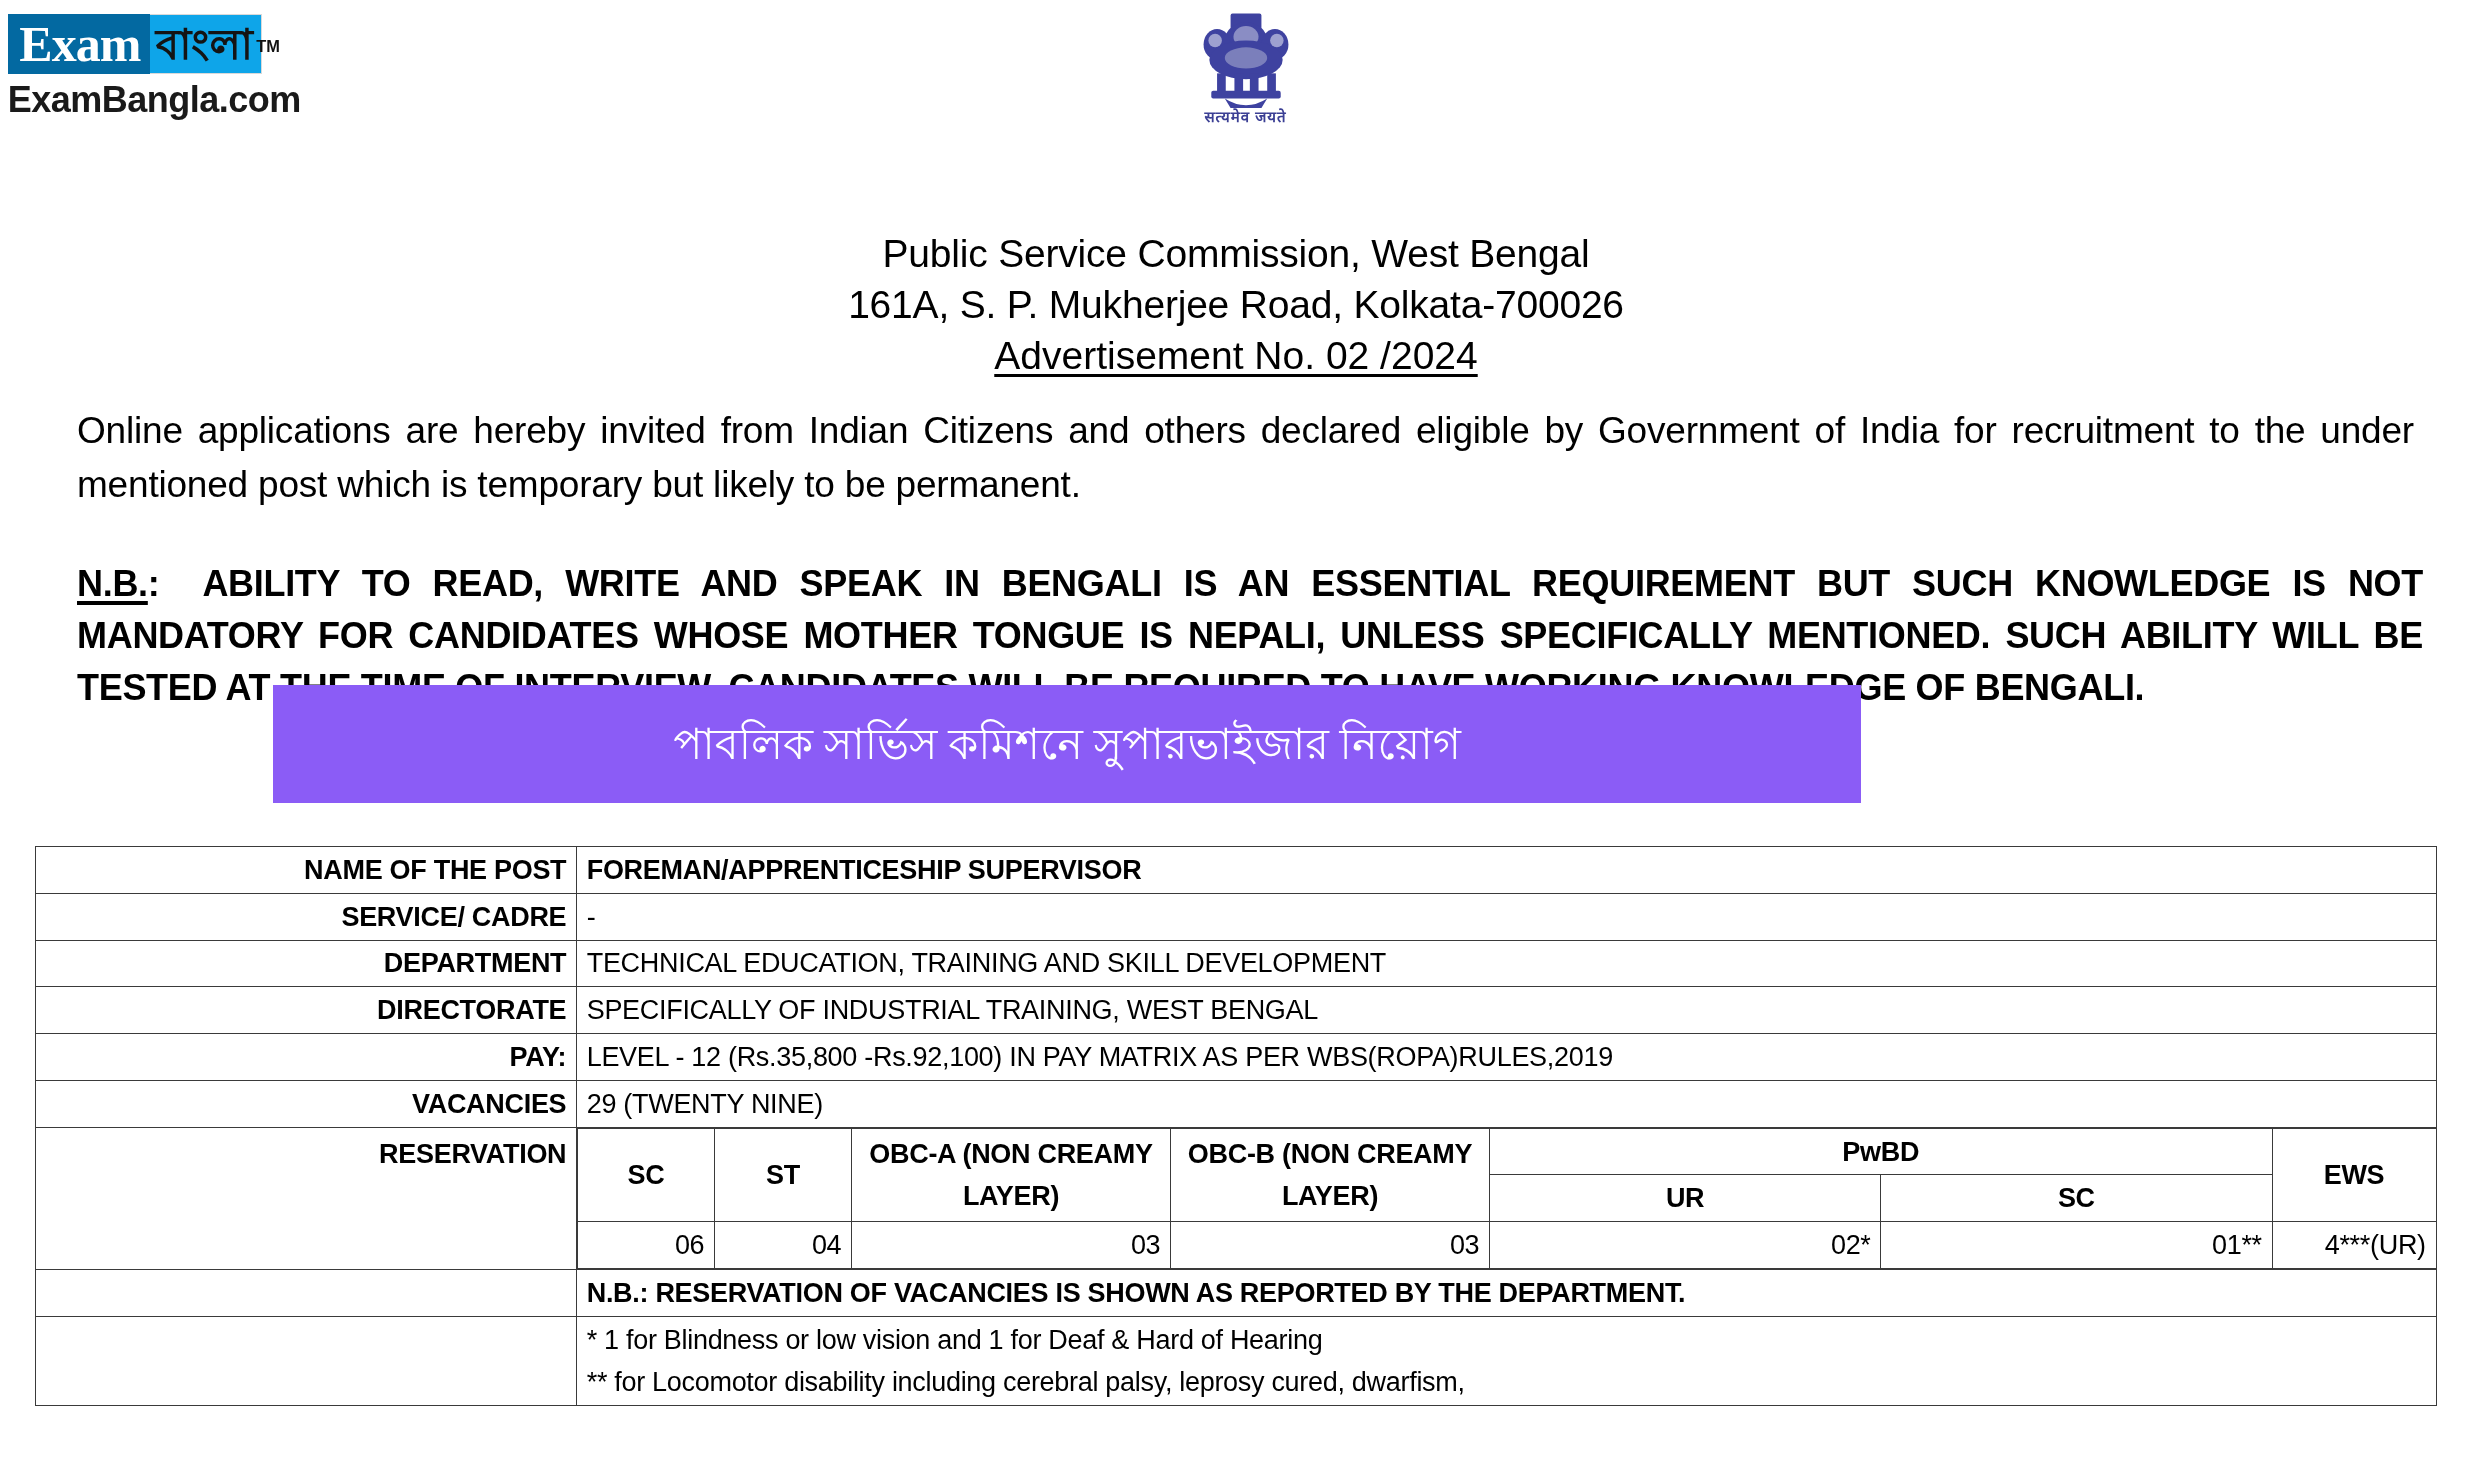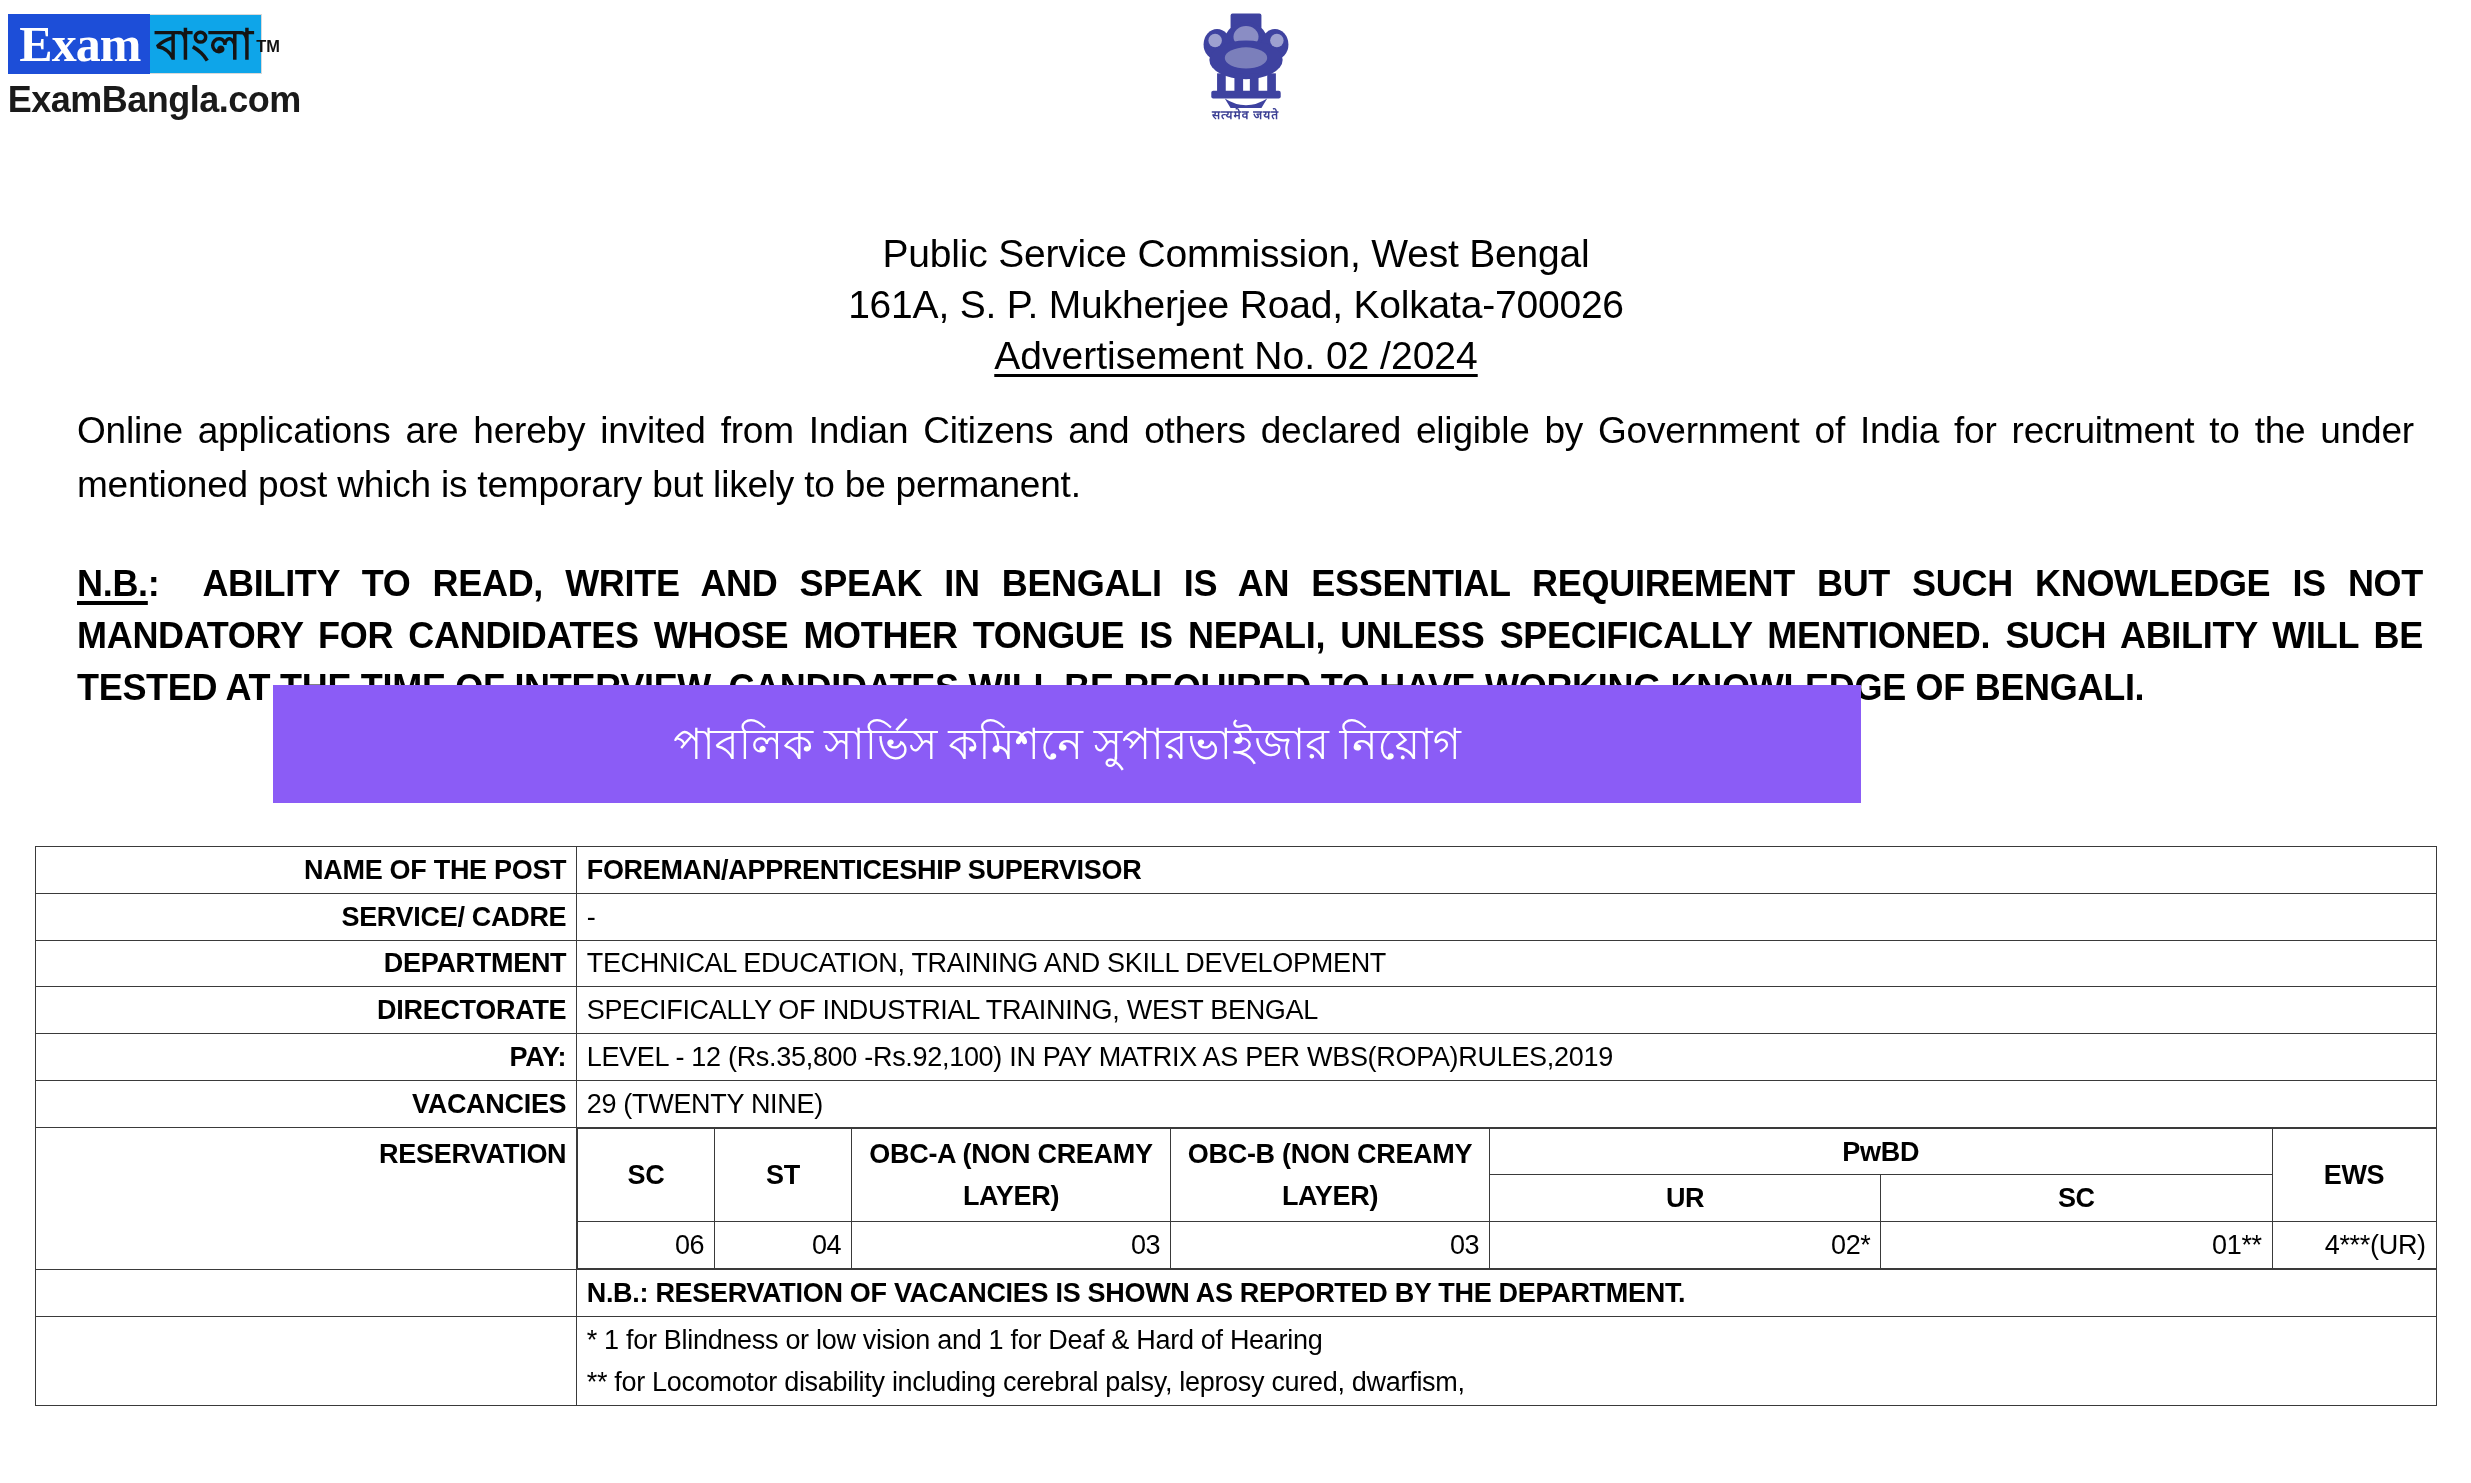--- a/index.html
+++ b/index.html
@@ -22,21 +22,21 @@
     left: 7.7px; top: 13.5px;
     width: 299px;
   }
   .logo-row {
     display: flex;
     align-items: stretch;
     height: 60px;
     width: 285px;
   }
   .logo-exam {
-    background: #1d4ed8;
+    background: #0369a1;
     color: #ffffff;
     font-family: "Liberation Serif", serif;
     font-weight: bold;
     font-size: 50px;
     line-height: 60px;
     padding: 0 9.7px 0 11.6px;
     letter-spacing: -1px;
   }
   .logo-bangla {
     background: #0ea5e9;
@@ -70,22 +70,22 @@
 
   
   #emblem {
     position: absolute;
     left: 1149px; top: 1.9px;
     width: 193px; height: 135px;
     text-align: center;
   }
   #emblem svg { display: block; margin: 0 auto; }
   .emblem-motto {
-    font-family: Liberation Serif, serif;
-    font-size: 12px;
+    font-family: Liberation Sans, sans-serif;
+    font-size: 15px;
     color: #3b3f94;
     font-weight: bold;
     letter-spacing: 1px;
     margin-top: -3.9px;
   }
 
   
   #heading {
     position: absolute;
     left: 0; top: 228px;

